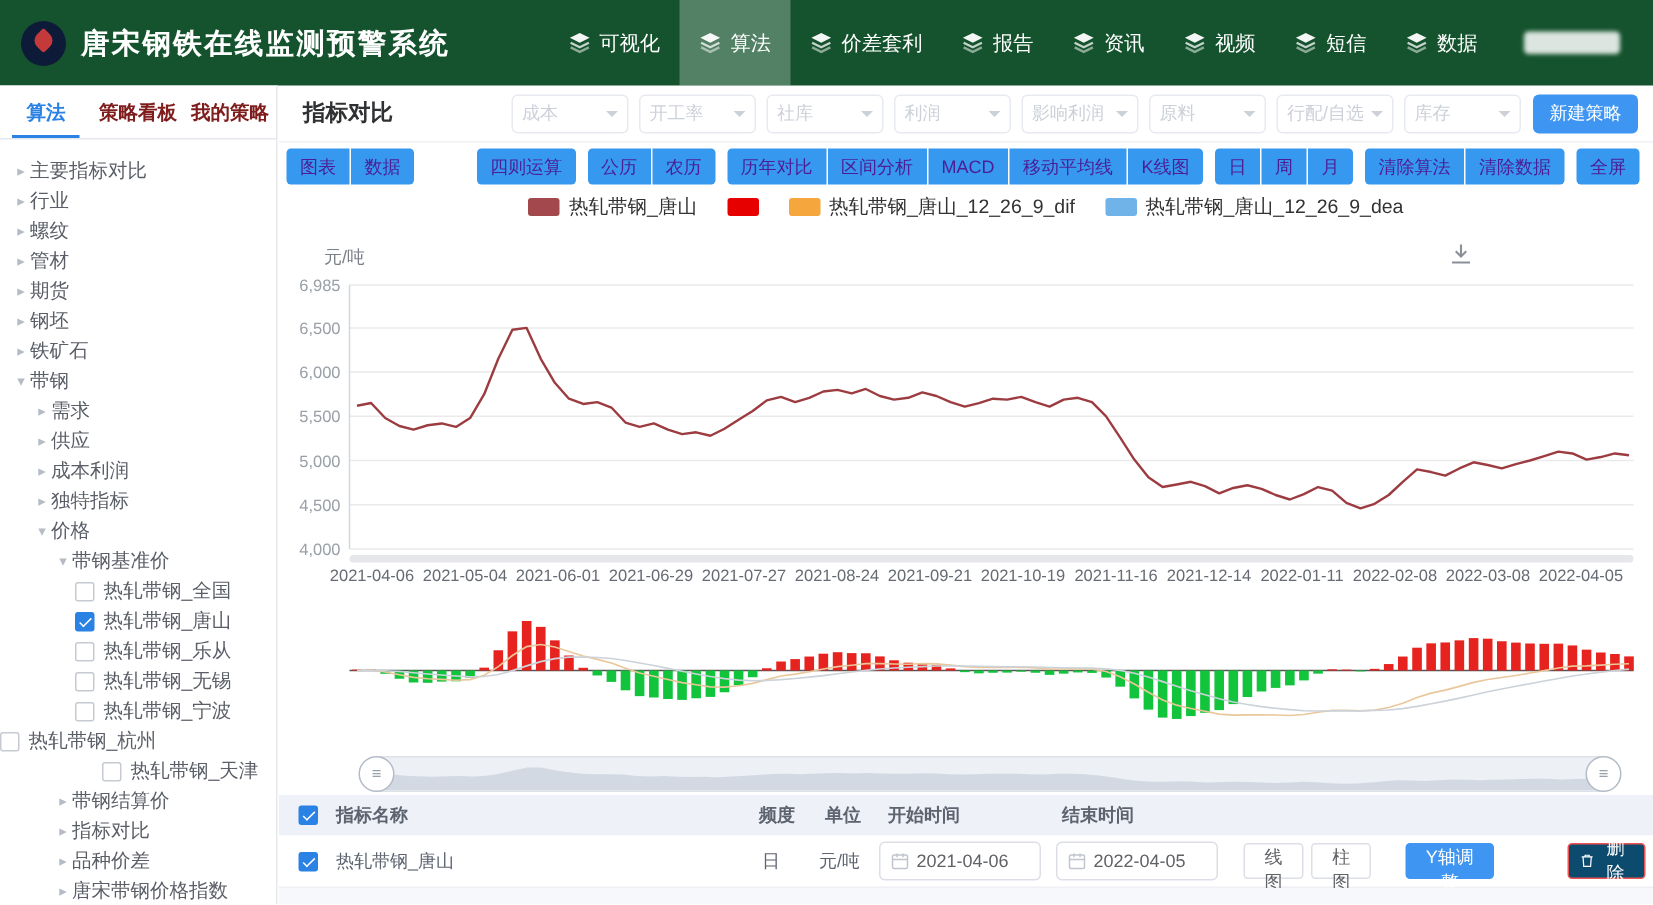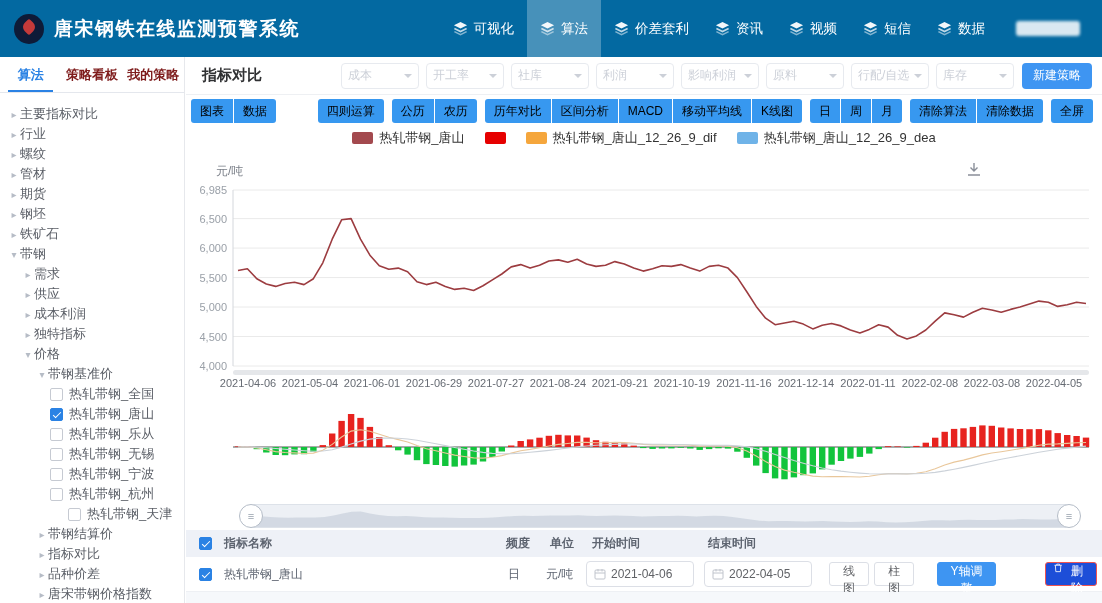--- a/index.html
+++ b/index.html
@@ -2,21 +2,21 @@
 <html><head>
 <meta charset="utf-8">
 <style>
   * { margin:0; padding:0; box-sizing:border-box; }
   html,body { width:1102px; height:603px; overflow:hidden; background:#fff;
     font-family:"Liberation Sans","DejaVu Sans",sans-serif; }
   #root { position:relative; width:1102px; height:603px; background:#fff; }
 
   
   .hdr { position:absolute; left:0; top:0; width:1102px; height:57px;
-    background:#0369a1; display:flex; align-items:center; color:#fff; }
+    background:#14532d; display:flex; align-items:center; color:#fff; }
   .logo { width:30px; height:30px; border-radius:50%; background:#0e1b38; margin:0 10px 0 14px;
     position:relative; flex:none; }
   .logo::after { content:""; position:absolute; left:9px; top:7px; width:12px; height:12px;
     background:#c43a3a; border-radius:2px 6px 2px 6px; transform:rotate(45deg); }
   .app-title { font-size:19px; font-weight:bold; letter-spacing:1.5px; }
   .hdr-nav { display:flex; height:100%; margin-left:auto; }
   .nav-item { display:flex; align-items:center; gap:6px; padding:0 13px; height:100%;
     font-size:13.5px; cursor:pointer; white-space:nowrap; }
   .nav-item.active { background:rgba(255,255,255,.27); }
   .nav-item svg { flex:none; }
@@ -53,21 +53,21 @@
   .dd span { overflow:hidden; white-space:nowrap; }
   .dd::after { content:""; margin-left:auto; border:4px solid transparent; border-top-color:#ccd0d8;
     transform:translateY(2px); }
   .btn-primary { height:26px; padding:0 11px; background:#3e95f2; color:#fff; border:none;
     border-radius:4px; font-size:12px; cursor:pointer; }
 
   .btn-row { position:absolute; left:0; top:42px; right:9px; height:24px; display:flex; }
   .bgroup { display:flex; gap:1px; margin-left:8px; }
   .bgroup:first-child { margin-left:5px; }
   .bgroup.push { margin-left:auto; }
-  .cbtn { background:#3798f0; color:#000000; border:none; font-size:12px; padding:0 9px;
+  .cbtn { background:#3798f0; color:#4c1d95; border:none; font-size:12px; padding:0 9px;
     height:24px; cursor:pointer; white-space:nowrap; }
   .bgroup .cbtn:first-child { border-radius:3px 0 0 3px; }
   .bgroup .cbtn:last-child { border-radius:0 3px 3px 0; }
   .bgroup .cbtn:only-child { border-radius:3px; }
 
   .legend-row { position:absolute; left:0; top:68px; right:0; height:26px;
     display:flex; align-items:center; justify-content:center; gap:20px; }
   .lg-item { display:flex; align-items:center; gap:6px; font-size:13px; color:#333; cursor:pointer; }
   .lg-swatch { width:21px; height:12px; border-radius:2px; }
 
@@ -90,22 +90,22 @@
   .tbl-rowbg { position:absolute; left:0; right:0; top:27px; height:35px; background:#fff;
     border-bottom:1px solid #eef0f4; color:#5d6470; }
   .tbl-sliver { position:absolute; left:0; right:0; top:62px; height:11px; background:#f6f8fb; }
   .cell { position:absolute; display:flex; align-items:center; height:100%; }
   .date-input { display:flex; align-items:center; gap:5px; width:108px; height:26px;
     border:1px solid #dcdfe6; border-radius:4px; padding:0 7px; color:#606266; background:#fff;
     overflow:hidden; white-space:nowrap; cursor:text; }
   .mini-btn { height:24px; padding:0 8px; background:#fff; border:1px solid #dcdfe6;
     border-radius:3px; color:#606266; font-size:12px; cursor:pointer; margin-right:5px; }
   .mini-btn.blue { background:#3e95f2; border-color:#3e95f2; color:#fff;margin-left:18px; }
-  .mini-btn.red { background:#1d4ed8; border-color:#ef5350; color:#fff; display:inline-flex;
-    align-items:flex-start; gap:4px;margin-left:44px; }
+  .mini-btn.red { background:#0c4a6e; border-color:#ef5350; color:#fff; display:inline-flex;
+    align-items:center; gap:4px;margin-left:44px; }
 
   svg text { font-family:"Liberation Sans","DejaVu Sans",sans-serif; }
 </style>
 </head>
 <body>
 
 <div id="root">
 
   <div class="hdr">
     <div class="logo"></div>
@@ -127,20 +127,28 @@
           </svg>
           <span>算法</span>
         </div>
         <div class="nav-item">
           <svg width="15" height="15" viewBox="0 0 16 16">
             <path d="M8 1l7 3.5L8 8 1 4.5z" fill="#fff" opacity=".95"></path>
             <path d="M1.5 8L8 11.2 14.5 8" stroke="#fff" stroke-width="1.7" fill="none" opacity=".75"></path>
             <path d="M1.5 11.3L8 14.5l6.5-3.2" stroke="#fff" stroke-width="1.7" fill="none" opacity=".5"></path>
           </svg>
           <span>价差套利</span>
+        </div>
+        <div class="nav-item">
+          <svg width="15" height="15" viewBox="0 0 16 16">
+            <path d="M8 1l7 3.5L8 8 1 4.5z" fill="#fff" opacity=".95"></path>
+            <path d="M1.5 8L8 11.2 14.5 8" stroke="#fff" stroke-width="1.7" fill="none" opacity=".75"></path>
+            <path d="M1.5 11.3L8 14.5l6.5-3.2" stroke="#fff" stroke-width="1.7" fill="none" opacity=".5"></path>
+          </svg>
+          <span>报告</span>
         </div>
         <div class="nav-item">
           <svg width="15" height="15" viewBox="0 0 16 16">
             <path d="M8 1l7 3.5L8 8 1 4.5z" fill="#fff" opacity=".95"></path>
             <path d="M1.5 8L8 11.2 14.5 8" stroke="#fff" stroke-width="1.7" fill="none" opacity=".75"></path>
             <path d="M1.5 11.3L8 14.5l6.5-3.2" stroke="#fff" stroke-width="1.7" fill="none" opacity=".5"></path>
           </svg>
           <span>资讯</span>
         </div>
         <div class="nav-item">
@@ -247,21 +255,21 @@
           <span>热轧带钢_乐从</span>
         </div>
         <div class="tree-row" style="padding-left: 50px;">
           <span class="chk"></span>
           <span>热轧带钢_无锡</span>
         </div>
         <div class="tree-row" style="padding-left: 50px;">
           <span class="chk"></span>
           <span>热轧带钢_宁波</span>
         </div>
-        <div class="tree-row" style="padding-left: 50px;">
+        <div class="tree-row" style="">
           <span class="chk"></span>
           <span>热轧带钢_杭州</span>
         </div>
         <div class="tree-row" style="padding-left: 68px;">
           <span class="chk"></span>
           <span>热轧带钢_天津</span>
         </div>
         <div class="tree-row" style="padding-left: 36px;">
           <span class="tree-arrow">▸</span>
           <span>带钢结算价</span>

